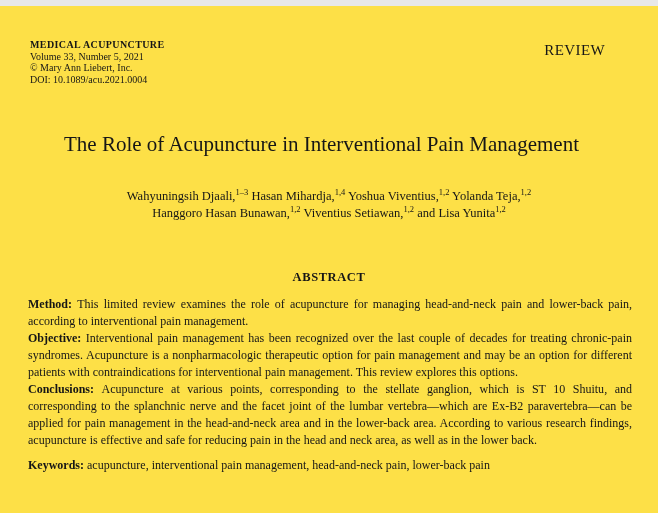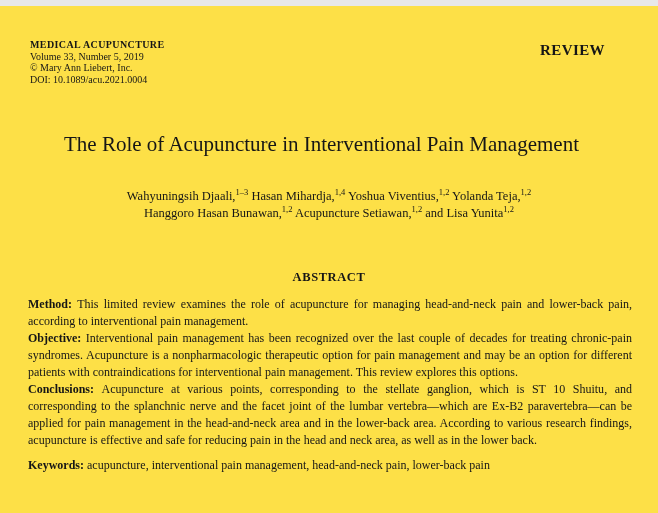--- a/index.html
+++ b/index.html
@@ -22,21 +22,21 @@
   }
   .masthead .journal-name {
     font-weight: bold;
     letter-spacing: 0.4px;
   }
   .article-type {
     position: absolute;
     top: 36px;
     right: 53px;
     font-size: 15px;
-    font-weight: bold;
+    font-weight: normal;
     letter-spacing: 0.4px;
   }
   .paper-title {
     position: absolute;
     top: 126px;
     left: 0;
     right: 15px;
     margin: 0;
     text-align: center;
     font-size: 21px;
@@ -82,36 +82,36 @@
   .italic { }
   .keywords { margin-top: 8px !important; text-align: left; }
 </style>
 </head>
 <body>
 
 <div class="page">
 
   <div class="masthead">
     <div class="journal-name">MEDICAL ACUPUNCTURE</div>
-    <div>Volume 33, Number 5, 2019</div>
+    <div>Volume 33, Number 5, 2021</div>
     <div>© Mary Ann Liebert, Inc.</div>
     <div>DOI: 10.1089/acu.2021.0004</div>
   </div>
 
   <div class="article-type">REVIEW</div>
 
   <h1 class="paper-title">The Role of Acupuncture in Interventional Pain Management</h1>
 
   <div class="authors">
     <div><span class="author"><span>Wahyuningsih Djaali,</span><sup>1–3</sup></span>
       <span class="author"><span>Hasan Mihardja,</span><sup>1,4</sup></span>
       <span class="author"><span>Yoshua Viventius,</span><sup>1,2</sup></span>
       <span class="author"><span>Yolanda Teja,</span><sup>1,2</sup></span></div>
     <div><span class="author"><span>Hanggoro Hasan Bunawan,</span><sup>1,2</sup></span>
-      <span class="author"><span>Acupuncture Setiawan,</span><sup>1,2</sup></span>
+      <span class="author"><span>Viventius Setiawan,</span><sup>1,2</sup></span>
       <span class="author"><span>and Lisa Yunita</span><sup>1,2</sup></span></div>
   </div>
 
   <h2 class="abstract-heading">ABSTRACT</h2>
 
   <div class="abstract-body">
     <p><span class="sec-label">Method:</span><span>This limited review examines the role of acupuncture for managing head-and-neck pain and lower-back pain, according to interventional pain management.</span></p>
     <p><span class="sec-label">Objective:</span><span>Interventional pain management has been recognized over the last couple of decades for treating chronic-pain syndromes. Acupuncture is a nonpharmacologic therapeutic option for pain management and may be an option for different patients with contraindications for interventional pain management. This review explores this options.</span></p>
     <p><span class="sec-label">Conclusions:</span><span>Acupuncture at various points, corresponding to the stellate ganglion, which is ST 10 </span><span class="italic">Shuitu</span><span>, and corresponding to the splanchnic nerve and the facet joint of the lumbar vertebra—which are Ex-B2 paravertebra—can be applied for pain management in the head-and-neck area and in the lower-back area. According to various research findings, acupuncture is effective and safe for reducing pain in the head and neck area, as well as in the lower back.</span></p>
     <p class="keywords"><span class="sec-label">Keywords:</span><span>acupuncture, interventional pain management, head-and-neck pain, lower-back pain</span></p>

